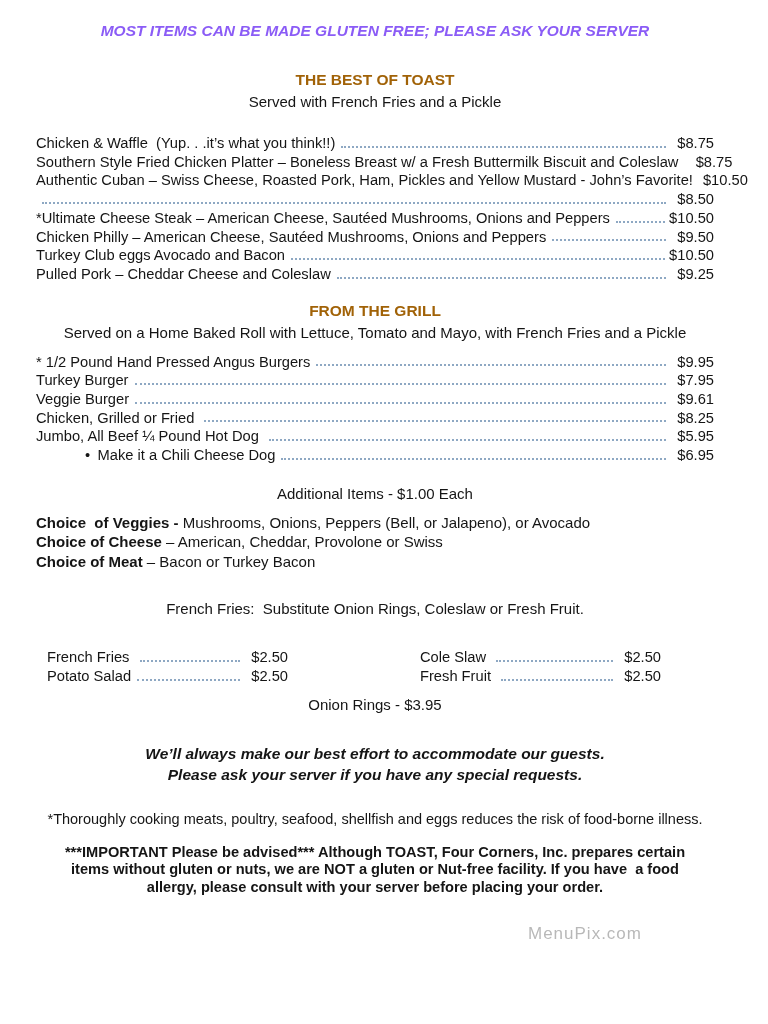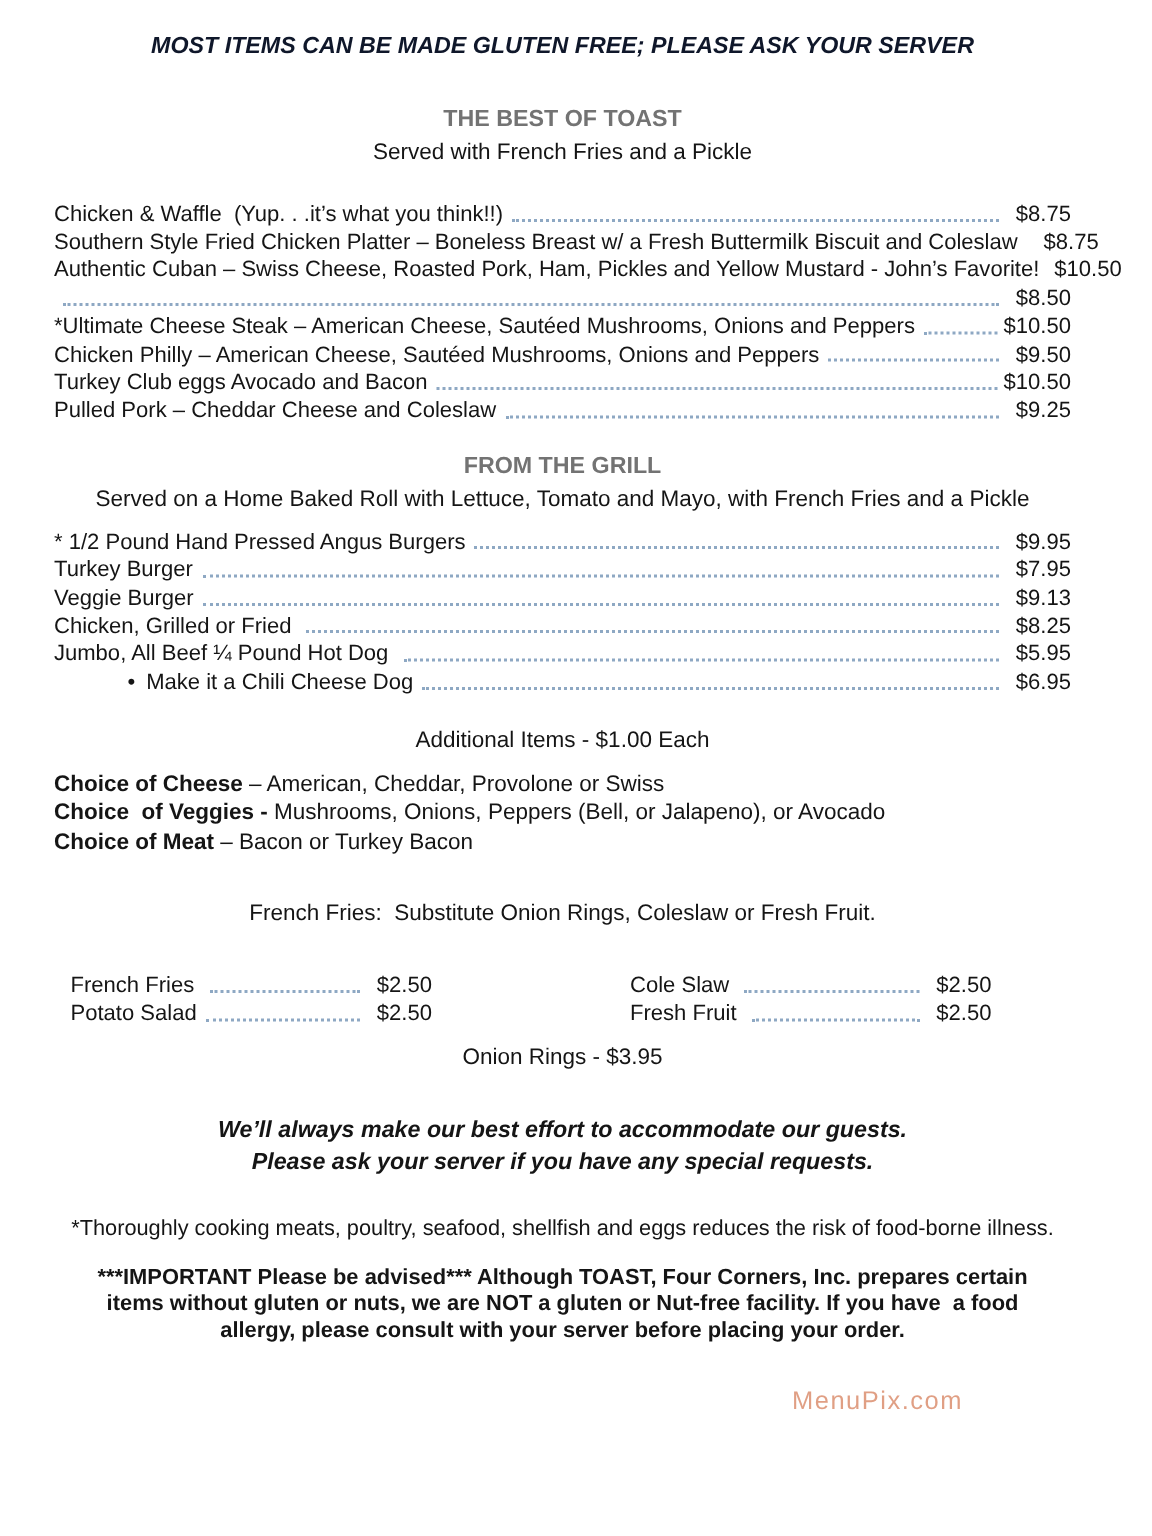--- a/index.html
+++ b/index.html
@@ -6,25 +6,25 @@
   html, body { margin: 0; padding: 0; background: #ffffff; }
   .page {
     width: 768px; height: 1024px; position: relative; overflow: hidden;
     background: #ffffff; color: #151515;
     font-family: "Liberation Sans", sans-serif; font-size: 15px;
   }
   .content { padding: 0 54px 0 36px; }
   .top-notice {
     margin-top: 21px; text-align: center;
     font-weight: bold; font-style: italic;
-    color: #0f172a; font-size: 15.5px; line-height: 19px;
+    color: #8b5cf6; font-size: 15.5px; line-height: 19px;
   }
   .sec-title {
     margin: 0; text-align: center; font-size: 15.5px; font-weight: bold;
-    color: #737373; line-height: 19px;
+    color: #a16207; line-height: 19px;
   }
   .toast-title { margin-top: 30px; }
   .grill-title { margin-top: 17px; }
   .sides-title { margin-top: 28px; }
   .sec-sub { text-align: center; margin-top: 3px; line-height: 19px; white-space: pre-wrap; }
   .items { margin: 0; }
   .toast-items { margin-top: 23px; }
   .grill-items { margin-top: 11px; }
   .item-row { display: flex; align-items: baseline; line-height: 18.7px; font-size: 14.7px; }
   .item-name { white-space: pre; }
@@ -51,21 +51,21 @@
     margin-top: 29px; text-align: center; font-weight: bold; font-style: italic;
     font-size: 15.5px; line-height: 21px;
   }
   .cooking-note { margin-top: 25px; font-size: 14.5px; }
   .important-note {
     margin: 15px 14px 0 14px; text-align: center; font-weight: bold;
     font-size: 14.6px; line-height: 17.5px; white-space: pre-wrap;
   }
   .watermark {
     position: absolute; left: 528px; top: 924px;
-    color: #c2410c; opacity: 0.5; font-size: 17px; letter-spacing: 1px;
+    color: #737373; opacity: 0.5; font-size: 17px; letter-spacing: 1px;
     pointer-events: none;
   }
 </style>
 </head>
 <body>
 
 <div class="page">
   <div class="content">
 
     <div class="top-notice">MOST ITEMS CAN BE MADE GLUTEN FREE; PLEASE ASK YOUR SERVER</div>
@@ -126,21 +126,21 @@
             <span class="item-price">$9.95</span>
           </div>
           <div class="item-row">
             <span class="item-name">Turkey Burger</span>
             <span class="leader"></span>
             <span class="item-price">$7.95</span>
           </div>
           <div class="item-row">
             <span class="item-name">Veggie Burger</span>
             <span class="leader"></span>
-            <span class="item-price">$9.13</span>
+            <span class="item-price">$9.61</span>
           </div>
           <div class="item-row">
             <span class="item-name">Chicken, Grilled or Fried </span>
             <span class="leader"></span>
             <span class="item-price">$8.25</span>
           </div>
           <div class="item-row">
             <span class="item-name">Jumbo, All Beef ¼ Pound Hot Dog </span>
             <span class="leader"></span>
             <span class="item-price">$5.95</span>
@@ -149,22 +149,22 @@
             <span class="item-name">• Make it a Chili Cheese Dog</span>
             <span class="leader"></span>
             <span class="item-price">$6.95</span>
           </div>
         </div>
     </section>
 
     <section>
       <div class="center-line addl-title">Additional Items - $1.00 Each</div>
       <div class="choices">
+          <div class="choice-row"><span class="choice-label">Choice  of Veggies -</span><span> Mushrooms, Onions, Peppers (Bell, or Jalapeno), or Avocado</span></div>
           <div class="choice-row"><span class="choice-label">Choice of Cheese</span><span> – American, Cheddar, Provolone or Swiss</span></div>
-          <div class="choice-row"><span class="choice-label">Choice  of Veggies -</span><span> Mushrooms, Onions, Peppers (Bell, or Jalapeno), or Avocado</span></div>
           <div class="choice-row"><span class="choice-label">Choice of Meat</span><span> – Bacon or Turkey Bacon</span></div>
         </div>
       <div class="center-line fries-note">French Fries:  Substitute Onion Rings, Coleslaw or Fresh Fruit.</div>
     </section>
 
     <section>
       <div class="sides-row">
         <div class="sides-col sides-col-left items">
             <div class="item-row">
               <span class="item-name">French Fries </span>

